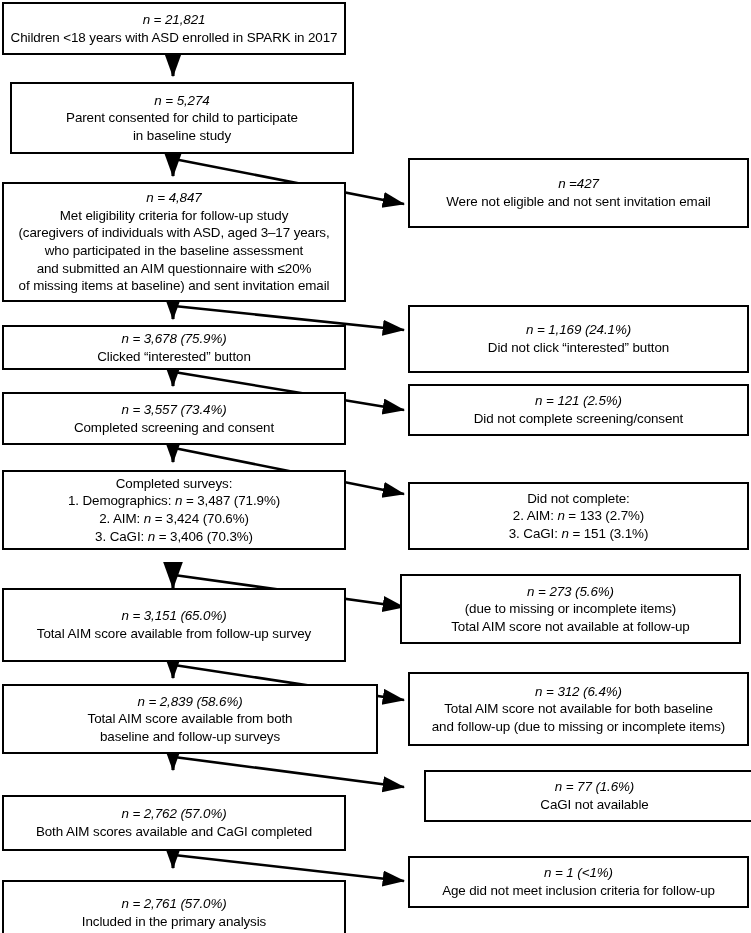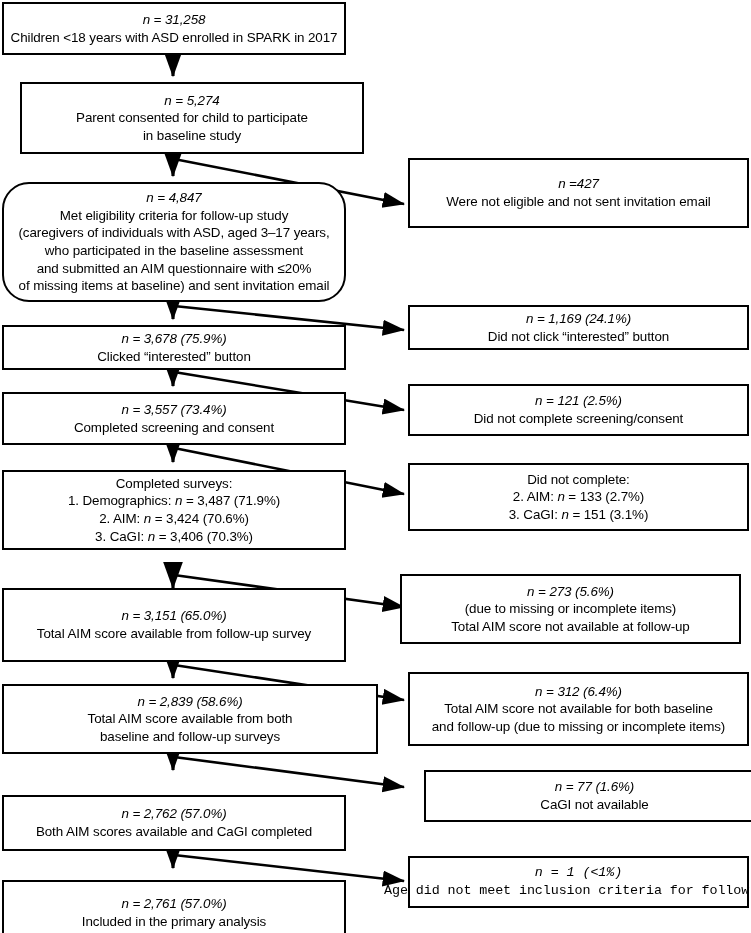--- a/index.html
+++ b/index.html
@@ -77,31 +77,31 @@
       <line x1="174" y1="372" x2="404" y2="410" marker-end="url(#ah)"></line>
       <line x1="174" y1="448" x2="404" y2="494" marker-end="url(#ah)"></line>
       <line x1="174" y1="575" x2="404" y2="607" marker-end="url(#ah)"></line>
       <line x1="174" y1="665" x2="404" y2="700" marker-end="url(#ah)"></line>
       <line x1="174" y1="757" x2="404" y2="787" marker-end="url(#ah)"></line>
       <line x1="174" y1="855" x2="404" y2="881" marker-end="url(#ah)"></line>
     </g>
   </svg>
 
   <div class="node" style="left:2px; top:2px; width:344px; height:53px;">
-    <span class="ln it">n = 31,258</span>
+    <span class="ln it">n = 21,821</span>
     <span class="ln">Children &lt;18 years with ASD enrolled in SPARK in 2017</span>
   </div>
 
-  <div class="node" style="left:20px; top:82px; width:344px; height:72px;">
+  <div class="node" style="left:10px; top:82px; width:344px; height:72px;">
     <span class="ln it">n = 5,274</span>
     <span class="ln">Parent consented for child to participate</span>
     <span class="ln">in baseline study</span>
   </div>
 
-  <div class="node" style="left:2px; top:182px; width:344px; height:120px;border-radius:27px;">
+  <div class="node" style="left:2px; top:182px; width:344px; height:120px;">
     <span class="ln it">n = 4,847</span>
     <span class="ln">Met eligibility criteria for follow-up study</span>
     <span class="ln">(caregivers of individuals with ASD, aged 3–17 years,</span>
     <span class="ln">who participated in the baseline assessment</span>
     <span class="ln">and submitted an AIM questionnaire with ≤20%</span>
     <span class="ln">of missing items at baseline) and sent invitation email</span>
   </div>
 
   <div class="node" style="left:2px; top:325px; width:344px; height:45px;">
     <span class="ln it">n = 3,678 (75.9%)</span>
@@ -139,31 +139,31 @@
   <div class="node" style="left:2px; top:880px; width:344px; height:66px;">
     <span class="ln it">n = 2,761 (57.0%)</span>
     <span class="ln">Included in the primary analysis</span>
   </div>
 
   <div class="node" style="left:408px; top:158px; width:341px; height:70px;">
     <span class="ln it">n =427</span>
     <span class="ln">Were not eligible and not sent invitation email</span>
   </div>
 
-  <div class="node" style="left:408px; top:305px; width:341px; height:45px;">
+  <div class="node" style="left:408px; top:305px; width:341px; height:68px;">
     <span class="ln it">n = 1,169 (24.1%)</span>
     <span class="ln">Did not click “interested” button</span>
   </div>
 
   <div class="node" style="left:408px; top:384px; width:341px; height:52px;">
     <span class="ln it">n = 121 (2.5%)</span>
     <span class="ln">Did not complete screening/consent</span>
   </div>
 
-  <div class="node" style="left:408px; top:463px; width:341px; height:68px;">
+  <div class="node" style="left:408px; top:482px; width:341px; height:68px;">
     <span class="ln">Did not complete:</span>
     <span class="ln">2. AIM: <span class="it">n</span> = 133 (2.7%)</span>
     <span class="ln">3. CaGI: <span class="it">n</span> = 151 (3.1%)</span>
   </div>
 
   <div class="node" style="left:400px; top:574px; width:341px; height:70px;">
     <span class="ln it">n = 273 (5.6%)</span>
     <span class="ln">(due to missing or incomplete items)</span>
     <span class="ln">Total AIM score not available at follow-up</span>
   </div>
@@ -172,18 +172,18 @@
     <span class="ln it">n = 312 (6.4%)</span>
     <span class="ln">Total AIM score not available for both baseline</span>
     <span class="ln">and follow-up (due to missing or incomplete items)</span>
   </div>
 
   <div class="node" style="left:408px; top:770px; width:341px; height:52px;margin-left:16px;">
     <span class="ln it">n = 77 (1.6%)</span>
     <span class="ln">CaGI not available</span>
   </div>
 
-  <div class="node" style="left:408px; top:856px; width:341px; height:52px;font-family:Liberation Mono, monospace;">
+  <div class="node" style="left:408px; top:856px; width:341px; height:52px;">
     <span class="ln it">n = 1 (&lt;1%)</span>
     <span class="ln">Age did not meet inclusion criteria for follow-up</span>
   </div>
 
 </div>
 
 </body></html>

